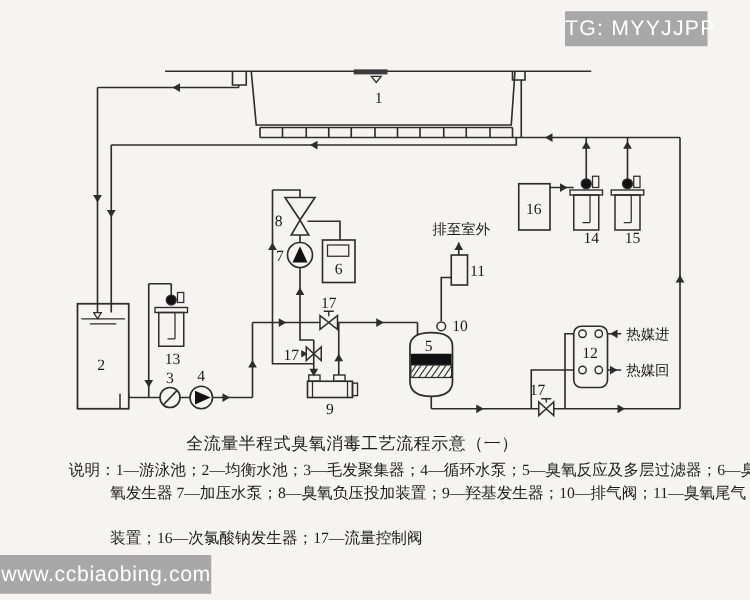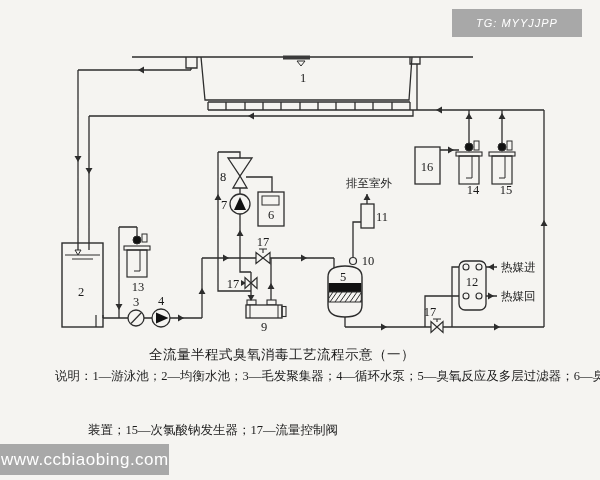--- a/index.html
+++ b/index.html
@@ -3,21 +3,21 @@
 <meta charset="utf-8">
 <style>
   html,body{margin:0;padding:0;}
   body{width:600px;height:480px;background:#f5f4f1;overflow:hidden;
        font-family:"Liberation Serif","DejaVu Serif",serif;}
   .screen{position:relative;width:600px;height:480px;}
   svg{position:absolute;left:0;top:0;}
   .badge{position:absolute;background:#a8a8a8;color:#fff;
          font-family:"Liberation Sans","DejaVu Sans",sans-serif;
          white-space:nowrap;letter-spacing:1px;}
-  .badge.tg{left:452px;top:9px;width:130px;height:28px;font-size:11px;line-height:28px;text-align:center;font-style:italic;}
+  .badge.tg{left:452px;top:9px;width:114px;height:28px;font-size:17px;line-height:28px;text-align:center;}
   .badge.site{left:0;top:444px;width:169px;height:31px;font-size:17px;line-height:31px;padding-left:1px;box-sizing:border-box;letter-spacing:0.5px;}
   .cap{position:absolute;color:#1c1c1c;white-space:nowrap;}
   .cap.title{left:0;top:346px;width:564px;text-align:center;font-size:13.5px;letter-spacing:0.5px;}
   .cap.l1{left:55px;top:368px;font-size:12.5px;}
   .cap.l2{left:88px;top:386px;font-size:12.5px;}
   .cap.l3{left:88px;top:404px;font-size:12.5px;}
   .cap.l4{left:88px;top:422px;font-size:12.5px;}
   text{font-family:"Liberation Serif","DejaVu Serif",serif;fill:#1a1a1a;}
   .num{font-size:12.5px;}
   .cjk{font-size:11.5px;}
@@ -218,15 +218,16 @@
   <text class="cjk" x="369" y="187" text-anchor="middle">排至室外</text>
   <text class="cjk" x="501" y="271">热媒进</text>
   <text class="cjk" x="501" y="300">热媒回</text>
 </svg>
 
   <div class="badge tg">TG: MYYJJPP</div>
   <div class="badge site">www.ccbiaobing.com</div>
 
   <div class="cap title">全流量半程式臭氧消毒工艺流程示意（一）</div>
   <div class="cap l1">说明：1—游泳池；2—均衡水池；3—毛发聚集器；4—循环水泵；5—臭氧反应及多层过滤器；6—臭</div>
-  <div class="cap l4">装置；15—次氯酸钠发生器；17—流量控制阀</div>
+  <div class="cap l2">氧发生器 7—加压水泵；8—臭氧负压投加装置；9—羟基发生器；10—排气阀；11—臭氧尾气</div>
+  <div class="cap l4">装置；16—次氯酸钠发生器；17—流量控制阀</div>
 
 </div>
 
 </body></html>

